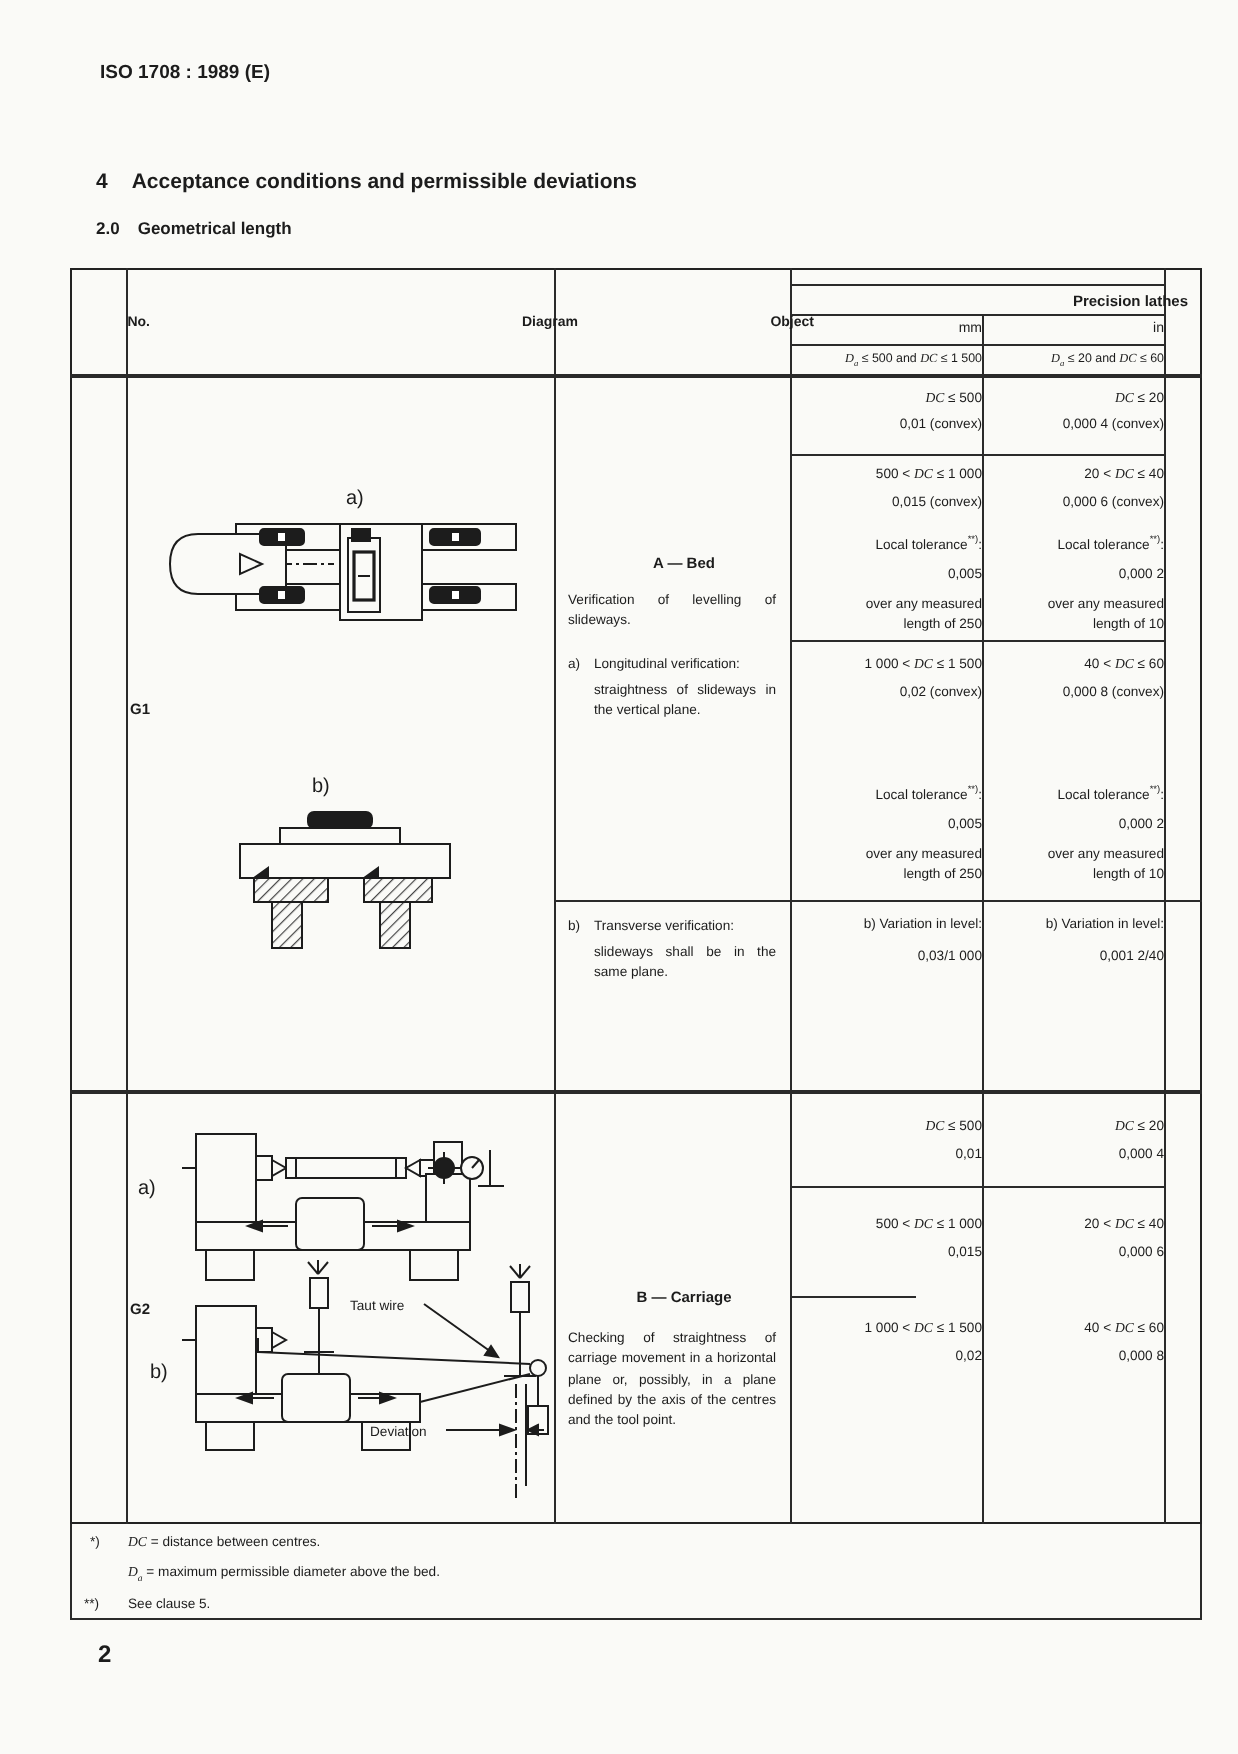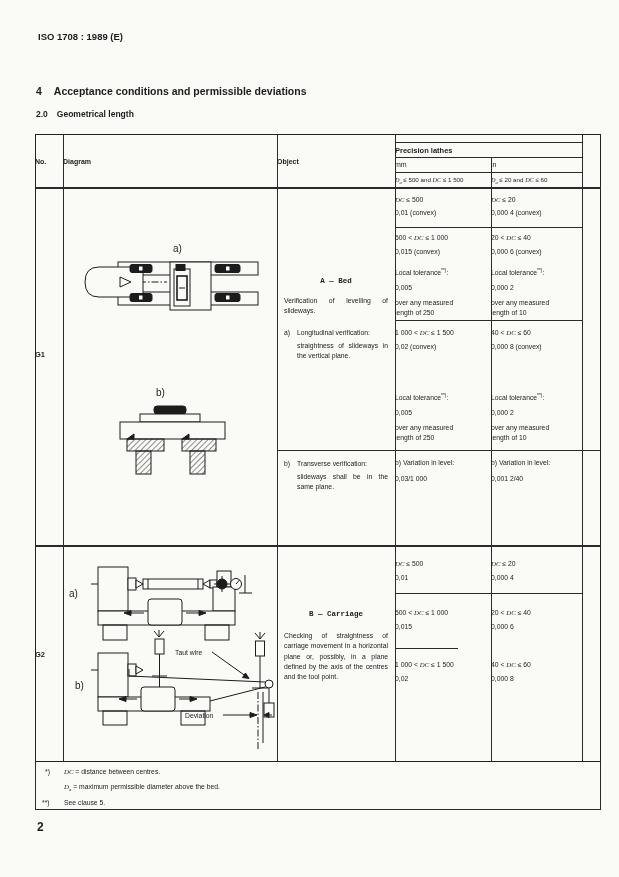--- a/index.html
+++ b/index.html
@@ -3,24 +3,24 @@
 <meta charset="utf-8">
 <style>
   * { margin:0; padding:0; box-sizing:border-box; }
   html,body { width:619px; height:877px; }
   body {
     position:relative; background:#fafaf7; color:#1c1c1c;
     font-family:"Liberation Sans", sans-serif; overflow:hidden;
   }
   .abs { position:absolute; }
   .line { position:absolute; background:#2a2a2a; }
-  .bold { font-weight:bold; }
-  .ctr { text-align:center;font-family:Liberation Mono, monospace; }
+  .bold { font-weight:bold;margin-left:12px; }
+  .ctr { text-align:center; }
   .just { text-align:justify; }
-  .cell { position:absolute; font-size:6.8px; line-height:1.5; text-align:left; }
+  .cell { position:absolute; font-size:6.8px; line-height:1.5; text-align:right; }
   .obj  { position:absolute; font-size:6.8px; line-height:1.5; }
   .hang { position:relative; padding-left:13px; }
   .hang .mk { position:absolute; left:0; top:0; }
   sup { font-size:0.7em; vertical-align:super; }
   sub { font-size:0.7em; vertical-align:sub; }
   .fmt i, .fmt sub { font-family:"Liberation Serif", serif; font-style:italic; }
   svg text { font-family:"Liberation Sans", sans-serif; fill:#1c1c1c; }
 </style>
 </head>
 <body>
@@ -245,21 +245,21 @@
       <polygon points="206,167.5 201,170 206,172.5" fill="#1c1c1c"></polygon>
     <line x1="149" y1="107" x2="184" y2="132"></line>
       <polygon points="186,133.5 179.5,132.5 182.5,128" fill="#1c1c1c"></polygon>
   </g>
   <text x="6" y="52" font-size="10">a)</text>
   <text x="12" y="144" font-size="10">b)</text>
   <text x="112" y="110" font-size="6.8">Taut wire</text>
   <text x="122" y="173" font-size="6.8">Deviation</text>
 </svg>
 
-<div class="obj" style="left:279px;top:545px;width:114px;padding:64px 5px 0 5px;">
+<div class="obj" style="left:279px;top:545px;width:114px;padding:98px 5px 0 5px;">
   <div class="ctr bold" style="font-size:7.5px;">B — Carriage</div>
   <div class="just" style="margin-top:11px;">Checking of straightness of carriage movement in a horizontal plane or, possibly, in a plane defined by the axis of the centres and the tool point.</div>
 </div>
 
 <div class="cell" style="left:395px;top:545px;width:96px;padding-top:14px;">
   <div class="fmt"><i>DC</i> ≤ 500</div>
   <div style="margin-top:4px;">0,01</div>
 </div>
 <div class="cell" style="left:491px;top:545px;width:91px;padding-top:14px;">
   <div class="fmt"><i>DC</i> ≤ 20</div>

